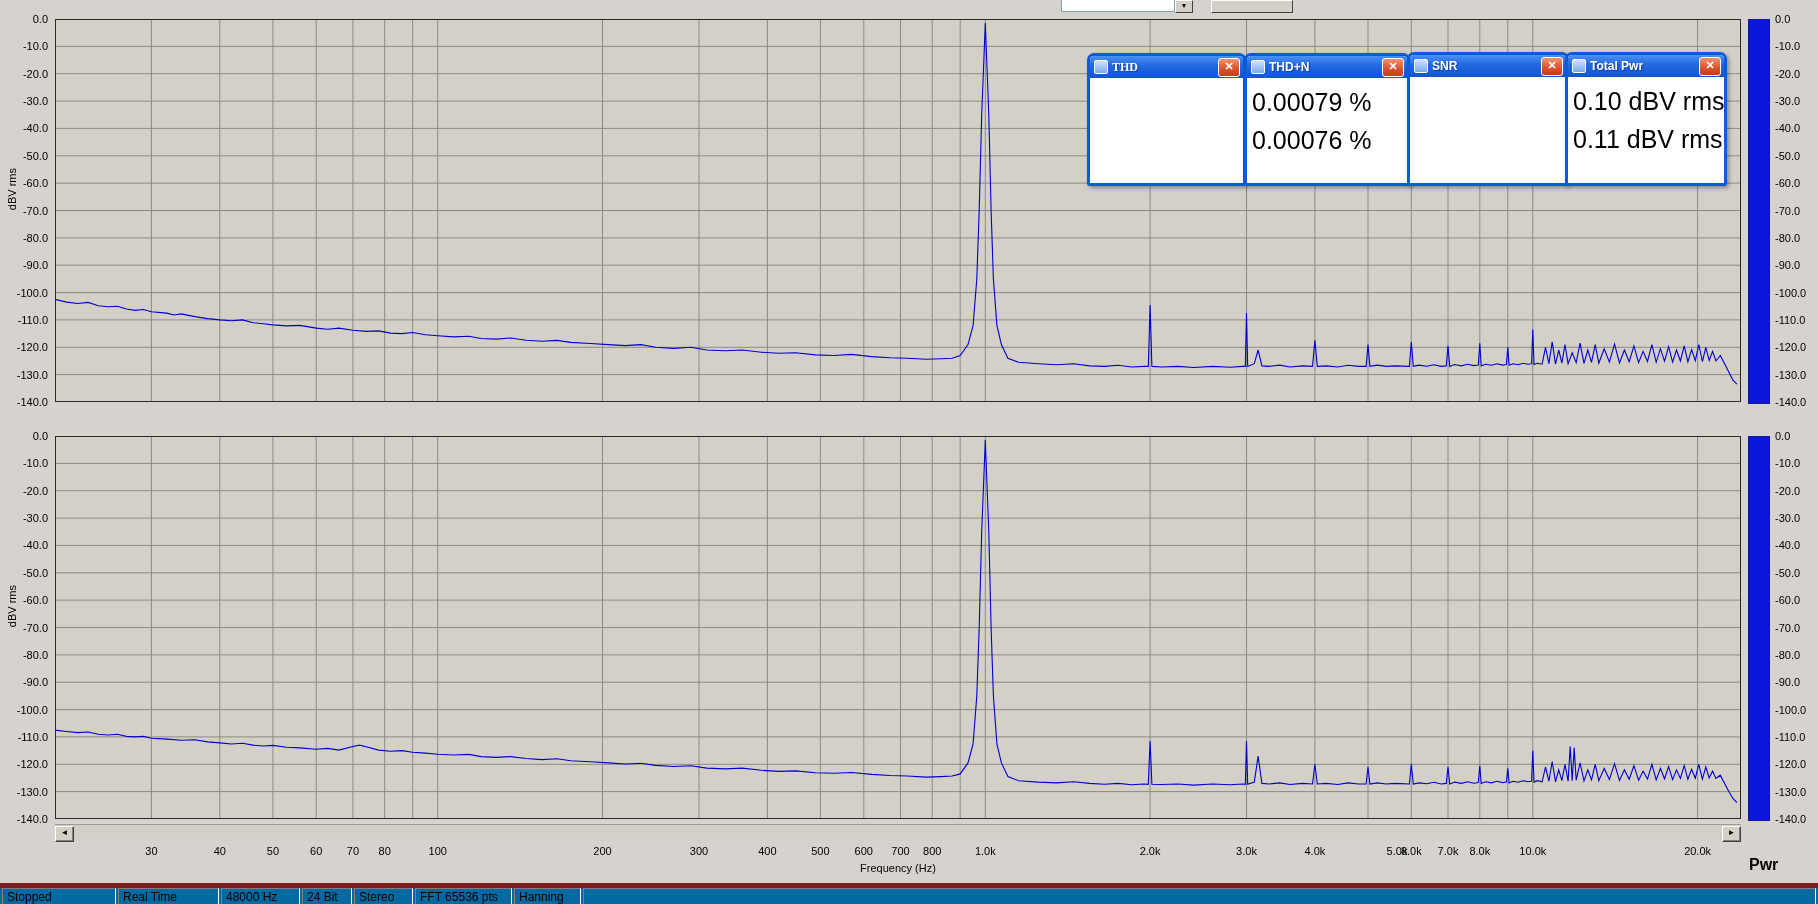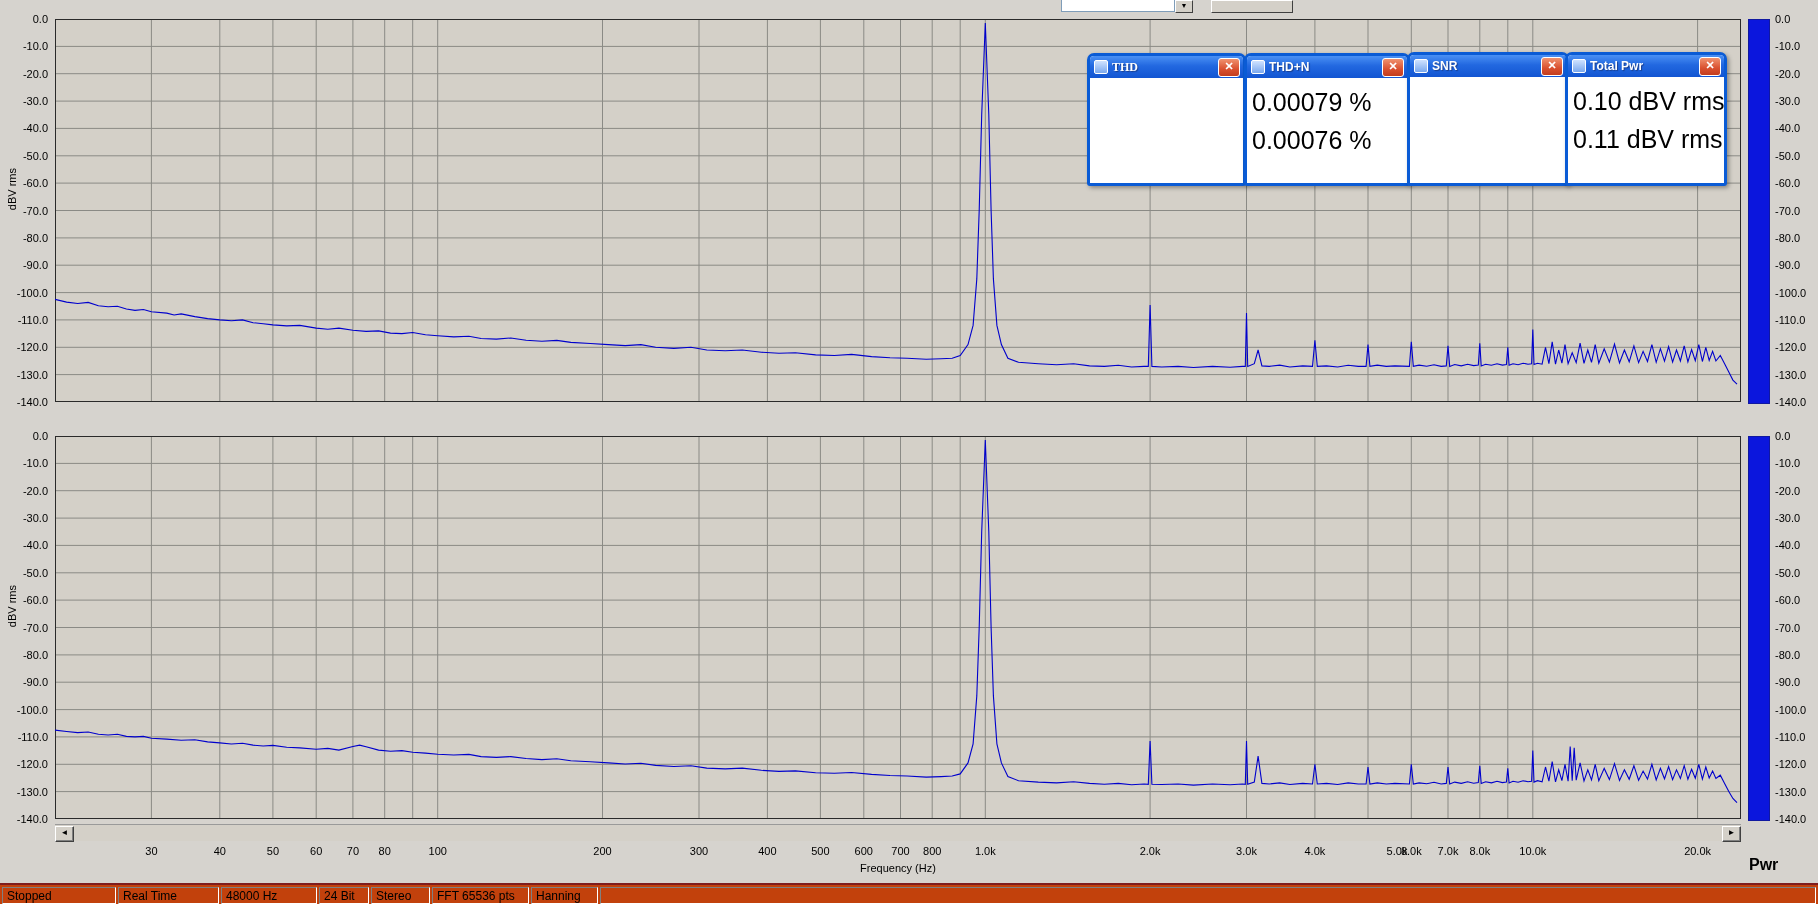--- a/index.html
+++ b/index.html
@@ -55,21 +55,21 @@
   .win-pwr{left:1565px;top:52px;width:156px;height:128px;}
 
   
   .phs-logo{position:absolute;left:1698px;top:22px;width:38px;height:23px;background:#fff;border:1px solid #000;box-shadow:inset 0 0 0 1px #fff,inset 0 0 0 2px #000;display:flex;align-items:center;justify-content:center;font-family:"Liberation Serif",serif;font-weight:bold;font-size:13px;letter-spacing:1px;}
   .toolbar-frag{position:absolute;top:0;left:1061px;height:11px;display:flex;}
   .combo-frag{width:112px;height:11px;background:#fff;border:1px solid #7f9db9;border-top:none;}
   .combo-arrow{width:16px;height:11px;background:#d4d0c8;border:1px solid;border-color:#fff #404040 #404040 #fff;font-size:7px;line-height:9px;text-align:center;}
   .btn-frag{margin-left:18px;width:80px;height:11px;background:#d4d0c8;border:1px solid;border-color:#fff #404040 #404040 #fff;}
 
   
-  .statusbar{position:absolute;left:0;top:883px;width:1818px;height:21px;background:#c2410c;border-top:2px solid #7f1d1d;display:flex;align-items:center;padding-top:1px;box-sizing:border-box;}
+  .statusbar{position:absolute;left:0;top:883px;width:1818px;height:21px;background:#0369a1;border-top:5px solid #7f1d1d;display:flex;align-items:center;padding-top:1px;box-sizing:border-box;}
   .status-panel{height:17px;margin-left:2px;border:1px solid;border-color:#808080 #ffffff #ffffff #808080;font-size:12px;line-height:16px;padding-left:4px;box-sizing:border-box;white-space:nowrap;overflow:hidden;}
 </style>
 </head>
 <body>
 
 <div class="app">
 
   <div class="toolbar-frag">
     <div class="combo-frag"></div>
     <div class="combo-arrow">▼</div>
@@ -318,21 +318,21 @@
     </div>
     <div class="xpbody">
       <div>0.10 dBV rms</div>
       <div>0.11 dBV rms</div>
     </div>
   </div>
 
   <div class="statusbar">
     <span class="status-panel" style="width:114px">Stopped</span>
     <span class="status-panel" style="width:101px">Real Time</span>
-    <span class="status-panel" style="width:96px">48000 Hz</span>
+    <span class="status-panel" style="width:79px">48000 Hz</span>
     <span class="status-panel" style="width:50px">24 Bit</span>
     <span class="status-panel" style="width:59px">Stereo</span>
     <span class="status-panel" style="width:97px">FFT 65536 pts</span>
     <span class="status-panel" style="width:67px">Hanning</span>
     <span class="status-panel" style="flex:1;margin-right:2px"></span>
   </div>
 
 </div>
 
 </body></html>

